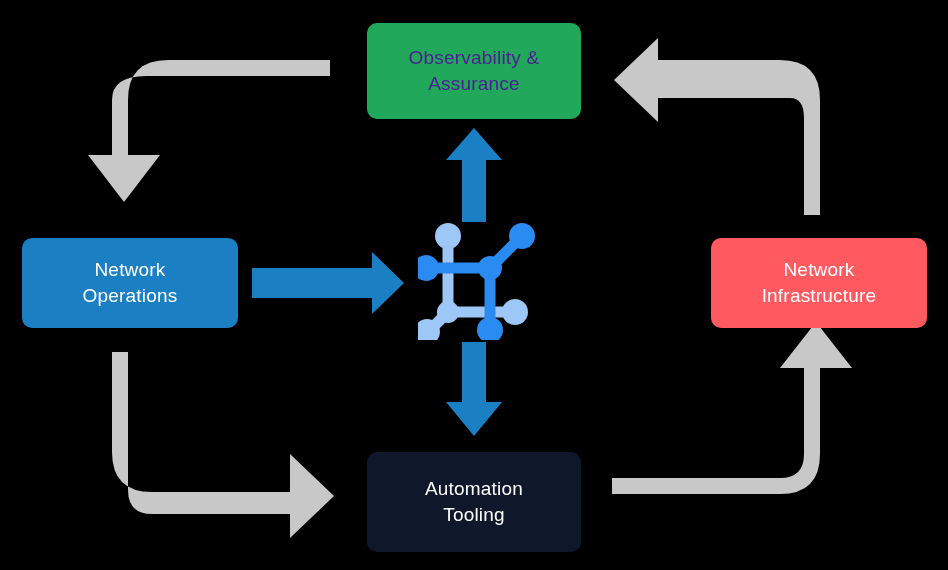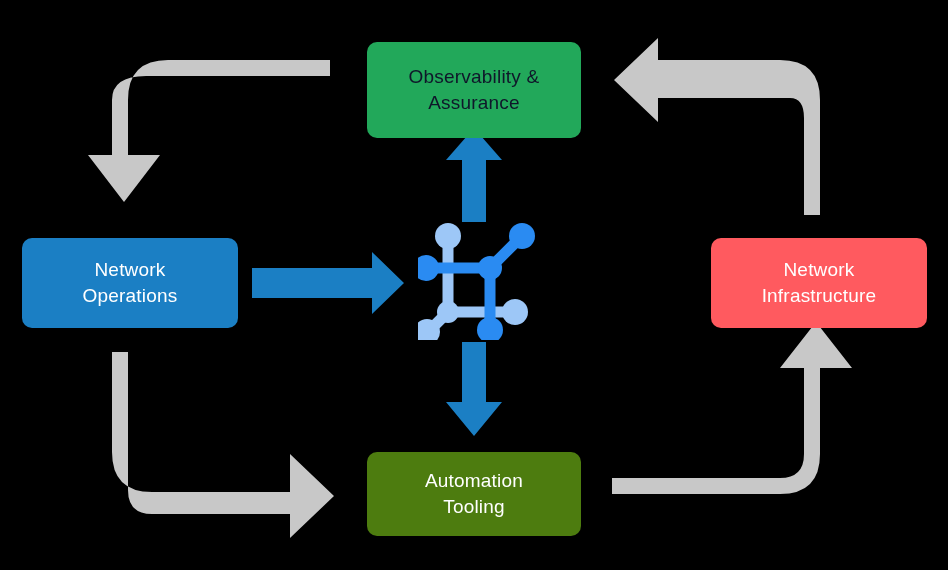--- a/index.html
+++ b/index.html
@@ -174,33 +174,33 @@
     </g>
 
     <g fill="#2A8BF2">
       <circle cx="8" cy="48" r="13"></circle>
       <circle cx="72" cy="48" r="12"></circle>
       <circle cx="104" cy="16" r="13"></circle>
       <circle cx="72" cy="110" r="13"></circle>
     </g>
   </svg>
 
-  <div class="node-box" id="box-observability" style="left: 367px; top: 23px; width: 214px; height: 96px; background: rgb(34, 168, 90); color: #0f172a; margin-top: 19px;">
+  <div class="node-box" id="box-observability" style="left: 367px; top: 23px; width: 214px; height: 96px; background: rgb(34, 168, 90); color: #4c1d95;">
     <span class="node-label">Observability &amp;
 Assurance</span>
   </div>
 
   <div class="node-box" id="box-network-operations" style="left: 22px; top: 238px; width: 216px; height: 90px; background: rgb(27, 127, 196); color: rgb(255, 255, 255);">
     <span class="node-label">Network
 Operations</span>
   </div>
 
   <div class="node-box" id="box-network-infrastructure" style="left: 711px; top: 238px; width: 216px; height: 90px; background: rgb(255, 90, 95); color: rgb(255, 255, 255);">
     <span class="node-label">Network
 Infrastructure</span>
   </div>
 
-  <div class="node-box" id="box-automation-tooling" style="left: 367px; top: 452px; width: 214px; height: 84px; background: #4d7c0f; color: rgb(255, 255, 255);">
+  <div class="node-box" id="box-automation-tooling" style="left: 367px; top: 452px; width: 214px; height: 100px; background: #0f172a; color: rgb(255, 255, 255);">
     <span class="node-label">Automation
 Tooling</span>
   </div>
 
 </div>
 
 </body></html>

